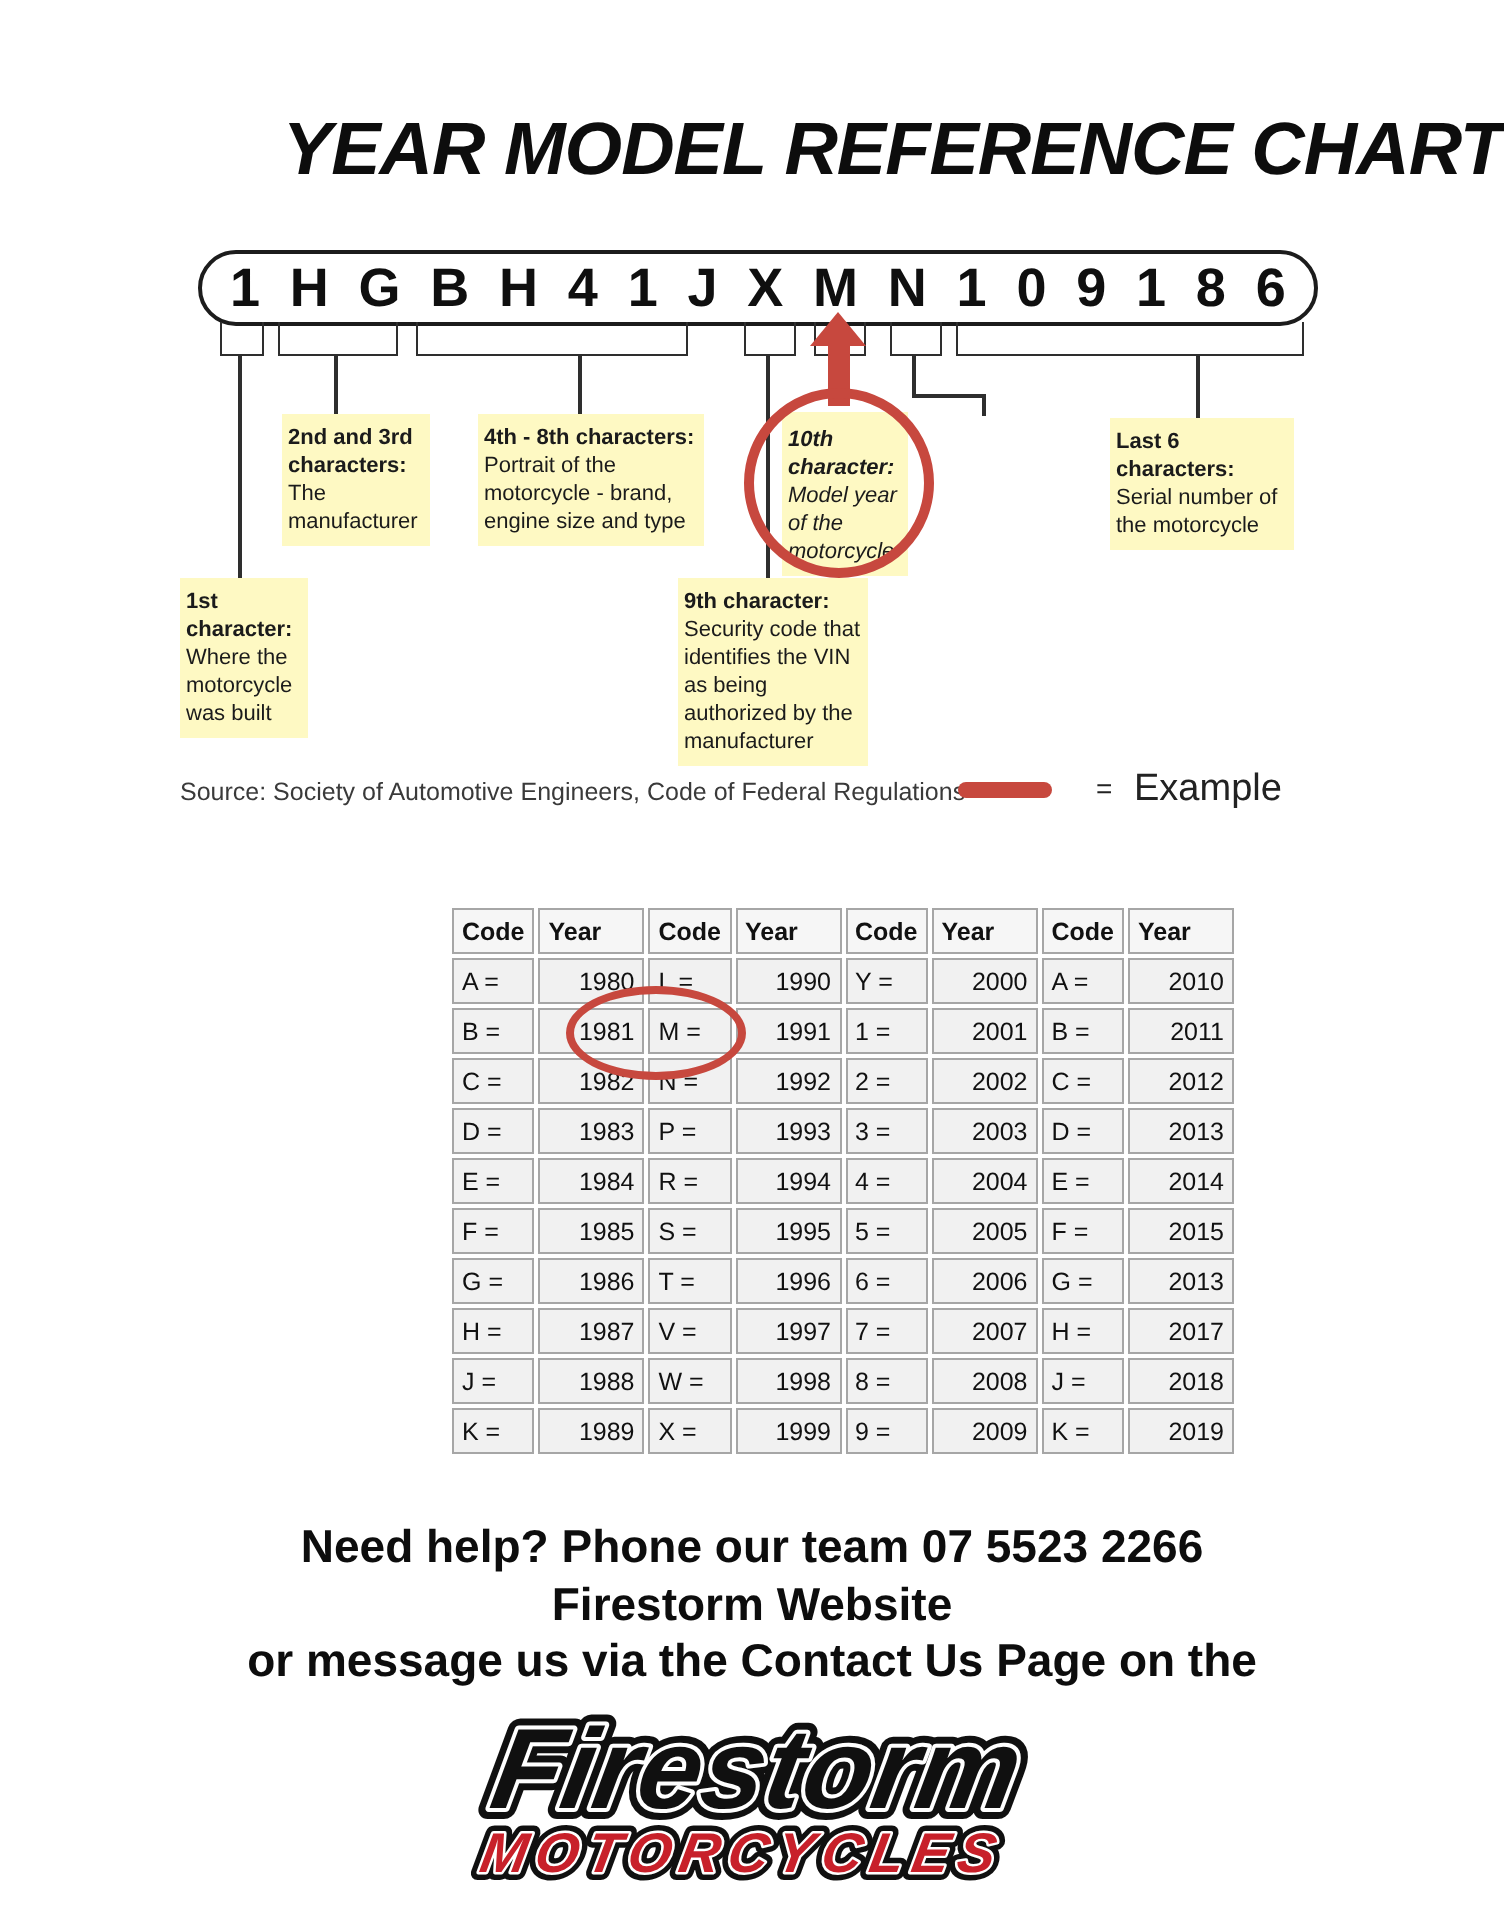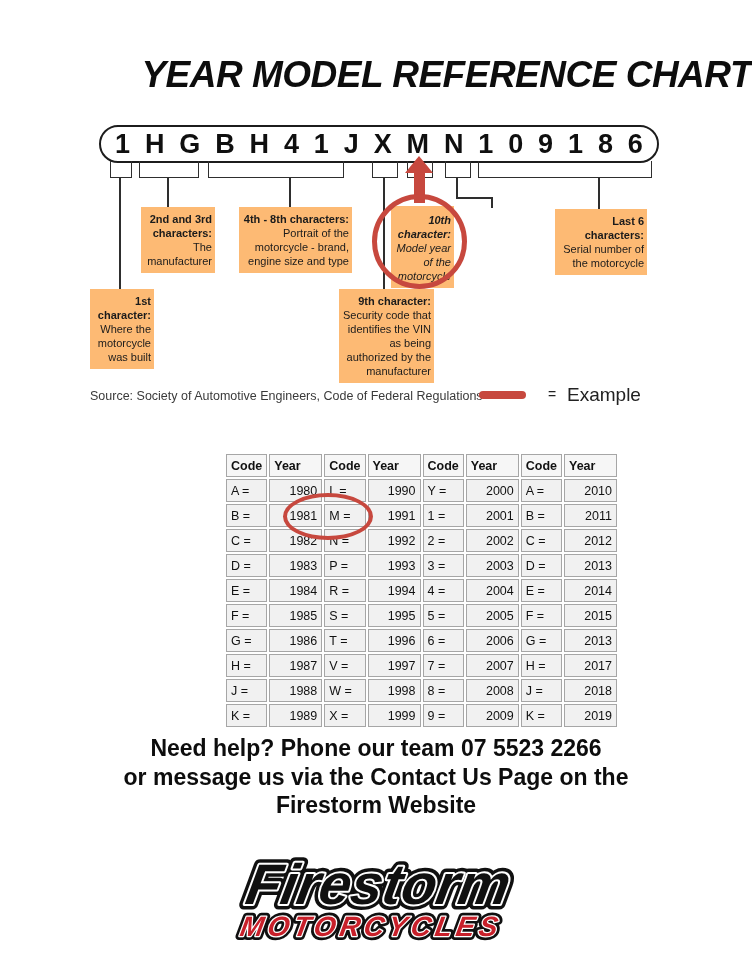--- a/index.html
+++ b/index.html
@@ -23,22 +23,22 @@
   #b7{left:478px;width:174px}
 
   .vline{position:absolute;width:2px;background:#2e2e2e;}
   .hline{position:absolute;height:2px;background:#2e2e2e;}
   #d1{left:119px;top:177px;height:112px} #d2{left:167px;top:177px;height:31px}
   #d3{left:289px;top:177px;height:31px}  #d4{left:383px;top:177px;height:112px}
   #d6a{left:456px;top:177px;height:22px} #d6b{left:456px;top:197px;width:37px}
   #d6c{left:491px;top:197px;height:11px} #d7{left:598px;top:177px;height:33px}
 
   
-  .callout{position:absolute;background:#fdba74;color:#1b1b1b;font-size:11px;
-           line-height:1.28;text-align:right;padding:5px 3px;box-sizing:border-box;}
+  .callout{position:absolute;background:#fef9c3;color:#1b1b1b;font-size:11px;
+           line-height:1.28;text-align:left;padding:5px 3px;box-sizing:border-box;}
   .callout .h{font-weight:700;}
   #box1{left:90px;top:289px;width:64px}
   #box2{left:141px;top:207px;width:74px}
   #box3{left:239px;top:207px;width:113px}
   #box9{left:339px;top:289px;width:95px}
   #box10{left:391px;top:206px;width:63px;padding-top:7px;font-style:italic;}
   #box11{left:462px;top:207px;width:61px}
   #box12{left:555px;top:209px;width:92px}
 
   
@@ -60,21 +60,21 @@
   .yeartable{position:absolute;left:224px;top:452px;border-collapse:separate;border-spacing:2px;}
   .yeartable th,.yeartable td{border:1px solid #a6a6a6;background:#f1f1f1;
       font-size:12.5px;height:19px;padding:1px 4px;color:#111;white-space:nowrap;}
   .yeartable th{font-weight:700;text-align:left;background:#f6f6f6;}
   .yeartable td.c{text-align:left;width:25px;}
   .yeartable td.y{text-align:right;width:29px;padding-left:18px;}
   .tbl-ellipse{position:absolute;left:283px;top:493px;width:90px;height:47px;
                border:4px solid #c7483e;border-radius:50%;box-sizing:border-box;}
 
   
-  .help{position:absolute;top:734px;left:0;width:100%;text-align:center;
+  .help{position:absolute;top:759px;left:0;width:100%;text-align:center;
         font-weight:800;font-size:23px;line-height:28.5px;color:#0d0d0d;}
 
   
   .logo{position:absolute;left:166px;top:854px;width:420px;height:100px;}
 </style>
 </head>
 <body>
 
 <div class="canvas">
 
@@ -264,22 +264,22 @@
           <td class="y">2009</td>
           <td class="c">K =</td>
           <td class="y">2019</td>
         </tr>
     </tbody>
   </table>
   <div class="tbl-ellipse"></div>
 
   <div class="help">
     <div>Need help?  Phone our team 07 5523 2266</div>
+      <div>Firestorm Website</div>
       <div>or message us via the Contact Us Page on the</div>
-      <div>Firestorm Website</div>
   </div>
 
   <div class="logo">
     <svg width="420" height="100" viewBox="0 0 420 100">
       <g transform="translate(18,0) skewX(-10)" font-family="Liberation Sans, sans-serif" font-style="italic" font-weight="bold" text-anchor="middle">
         <text x="200" y="50" font-size="57" fill="none" stroke="#101010" stroke-width="11" stroke-linejoin="round">Firestorm</text>
         <text x="200" y="50" font-size="57" fill="#101010" stroke="#ffffff" stroke-width="4" stroke-linejoin="round" paint-order="stroke">Firestorm</text>
         <text x="200" y="82" font-size="28" letter-spacing="4" fill="none" stroke="#101010" stroke-width="8" stroke-linejoin="round">MOTORCYCLES</text>
         <text x="200" y="82" font-size="28" letter-spacing="4" fill="#c8202a" stroke="#ffffff" stroke-width="2.5" stroke-linejoin="round" paint-order="stroke">MOTORCYCLES</text>
       </g>

